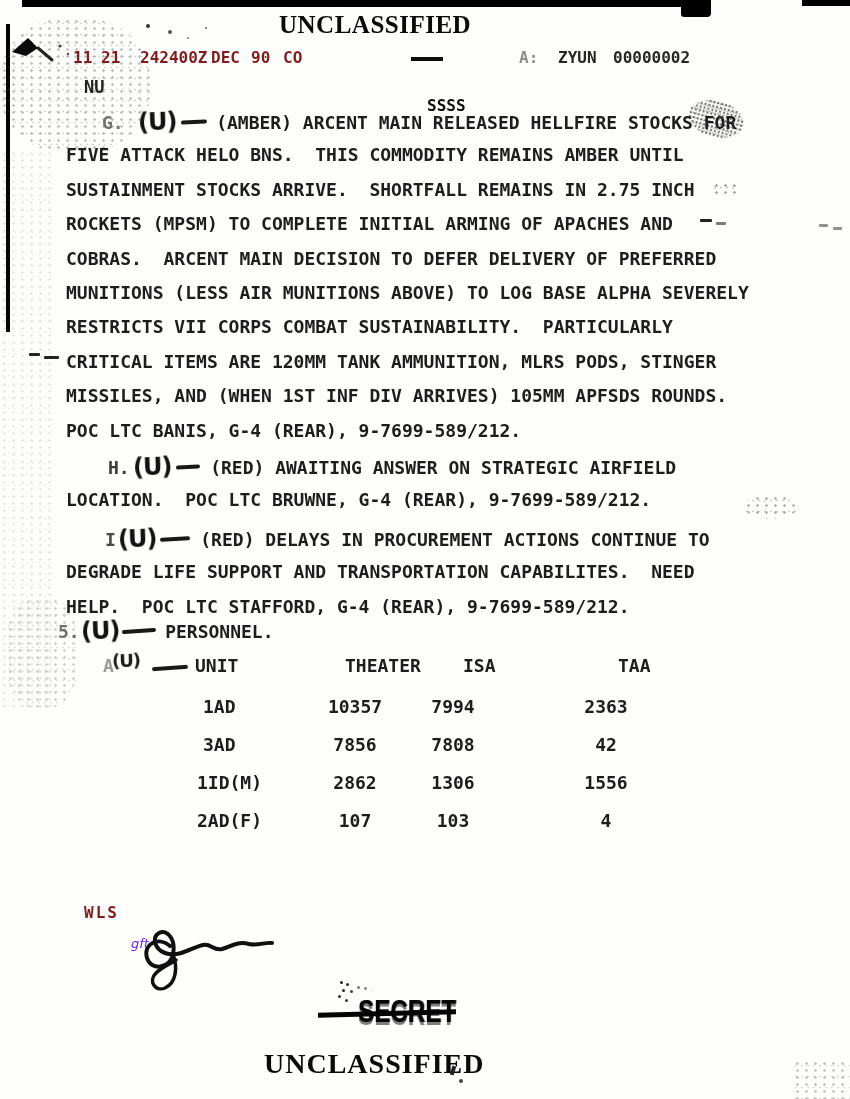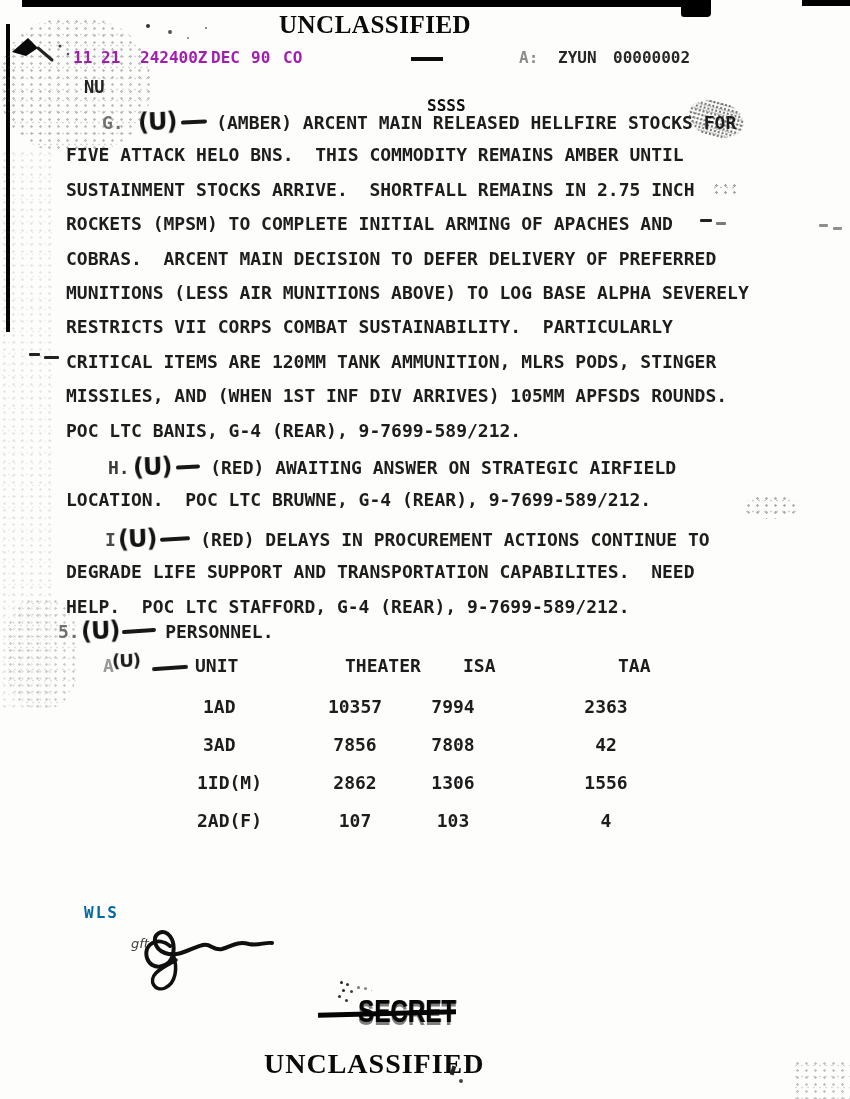--- a/index.html
+++ b/index.html
@@ -9,40 +9,40 @@
   .page::before{content:"";position:absolute;inset:0;pointer-events:none;
     background-image:radial-gradient(circle, rgba(40,40,40,.5) .7px, transparent 1.1px);
     background-size:13px 17px;opacity:.05;}
   .typed{color:#1d1d1d;font-weight:700;filter:blur(.25px);}
   .banner{position:absolute;font-family:Liberation Serif, serif;font-weight:700;
           color:#0a0a0a;filter:blur(.2px);}
   .banner.top{left:279px;top:11px;font-size:25px;letter-spacing:.5px;}
   .banner.bottom{left:264px;top:1048px;font-size:28px;letter-spacing:1px;}
   
   .hdr span{position:absolute;top:48px;font-size:16px;font-weight:700;white-space:pre;}
-  .hdr .f{color:#a21caf;}
+  .hdr .f{color:#7f1d1d;}
   .hdr .d{color:#262626;}
   .hdr .struck{color:#0d0d0d;font-size:17px;}
   .hdr .struck i{position:absolute;left:-16px;right:-16px;top:9px;height:4px;background:#0c0c0c;font-style:normal;}
   .nu{position:absolute;left:84px;top:77px;font-size:17px;font-weight:700;color:#222;}
   
   .para{position:absolute;left:66px;width:740px;}
   .pline{white-space:pre;font-size:18px;line-height:34.4px;height:34.4px;}
   .pl{display:inline-block;}
   .umark{display:inline-block;font-family:"DejaVu Sans", sans-serif;font-weight:800;
          font-size:24px;letter-spacing:-1px;color:#121212;position:relative;top:1px;
          transform:rotate(-2deg);filter:blur(.15px);}
   .xstrike{display:inline-block;height:4px;background:#181818;border-radius:2px;
            vertical-align:5px;transform:rotate(-3deg);}
   
   .trow span{position:absolute;font-size:18px;font-weight:700;color:#1d1d1d;white-space:pre;filter:blur(.25px);}
   .num{text-align:center;}
   
-  .wls{position:absolute;left:84px;top:903px;font-size:16px;font-weight:700;color:#0369a1;letter-spacing:2px;filter:blur(.2px);}
-  .scribble{position:absolute;left:131px;top:936px;font-size:13px;font-style:italic;color:#404040;font-family:"DejaVu Sans", sans-serif;}
+  .wls{position:absolute;left:84px;top:903px;font-size:16px;font-weight:700;color:#7f1d1d;letter-spacing:2px;filter:blur(.2px);}
+  .scribble{position:absolute;left:131px;top:936px;font-size:13px;font-style:italic;color:#6d28d9;font-family:"DejaVu Sans", sans-serif;}
   .sig{position:absolute;left:118px;top:908px;}
   
   .stamp{position:absolute;left:342px;top:994px;width:110px;height:36px;}
   .stamp .word{position:absolute;left:16px;top:0;font-family:"Liberation Sans", sans-serif;
       font-weight:900;font-size:31px;color:#060606;transform:scaleX(.78);transform-origin:left;
       letter-spacing:0px;text-shadow:0 3px 0 rgba(0,0,0,.5), 1px 0 0 rgba(0,0,0,.6);filter:blur(.2px);}
   .stamp .bar{position:absolute;left:-24px;width:138px;top:17px;height:4.5px;background:#050505;transform:rotate(-1.5deg);}
   .stampdots{position:absolute;left:340px;top:981px;width:3px;height:3px;background:#222;border-radius:50%;
       box-shadow:6px 2px 0 #333, 2px 8px 0 #2a2a2a, 10px 9px 0 #444, -2px 14px 0 #333, 5px 18px 0 #3a3a3a;}
   

